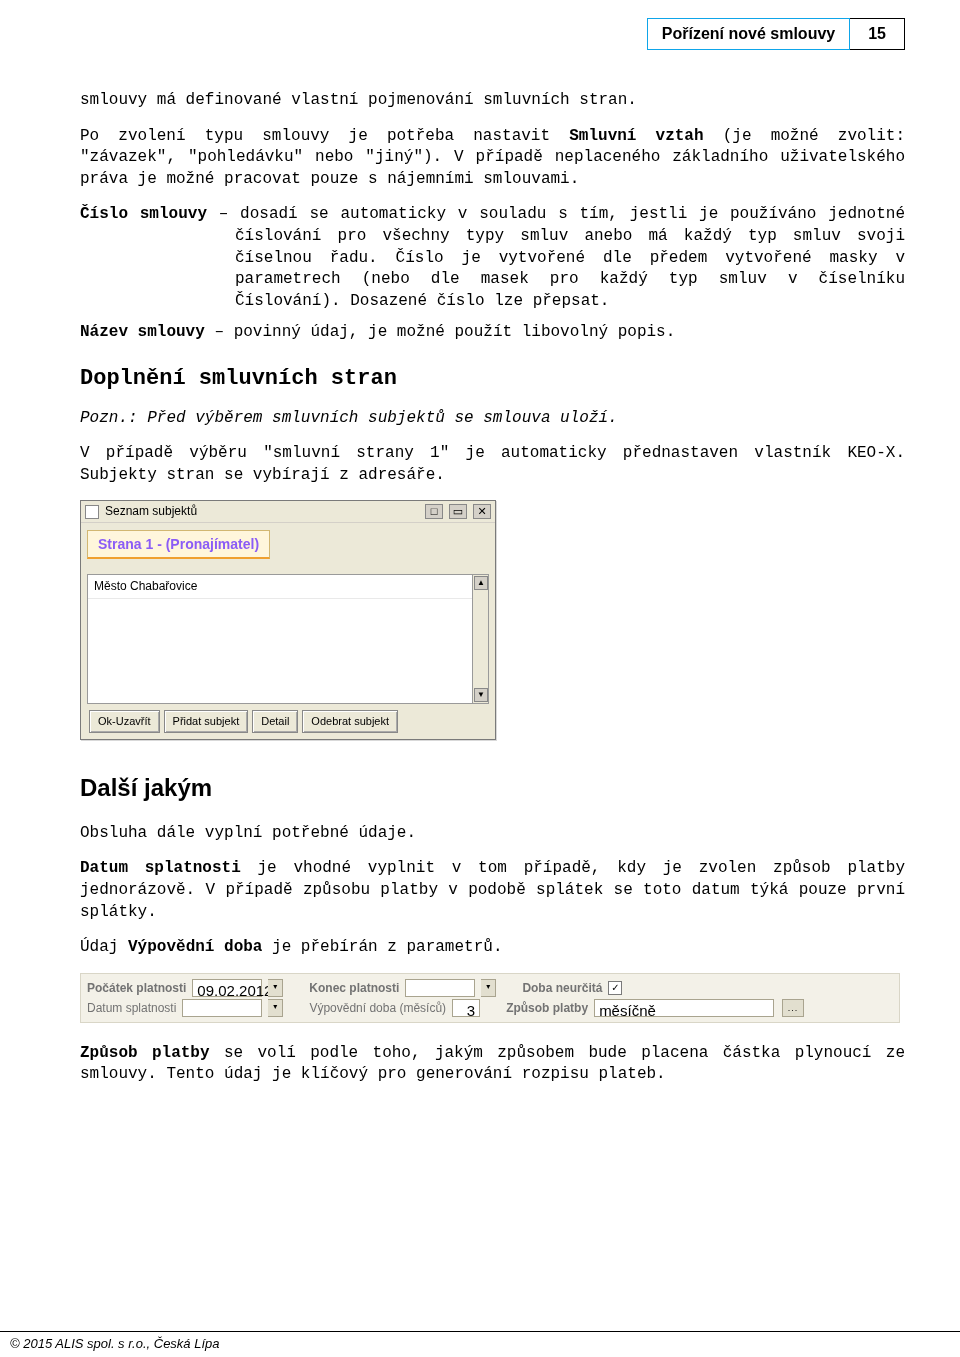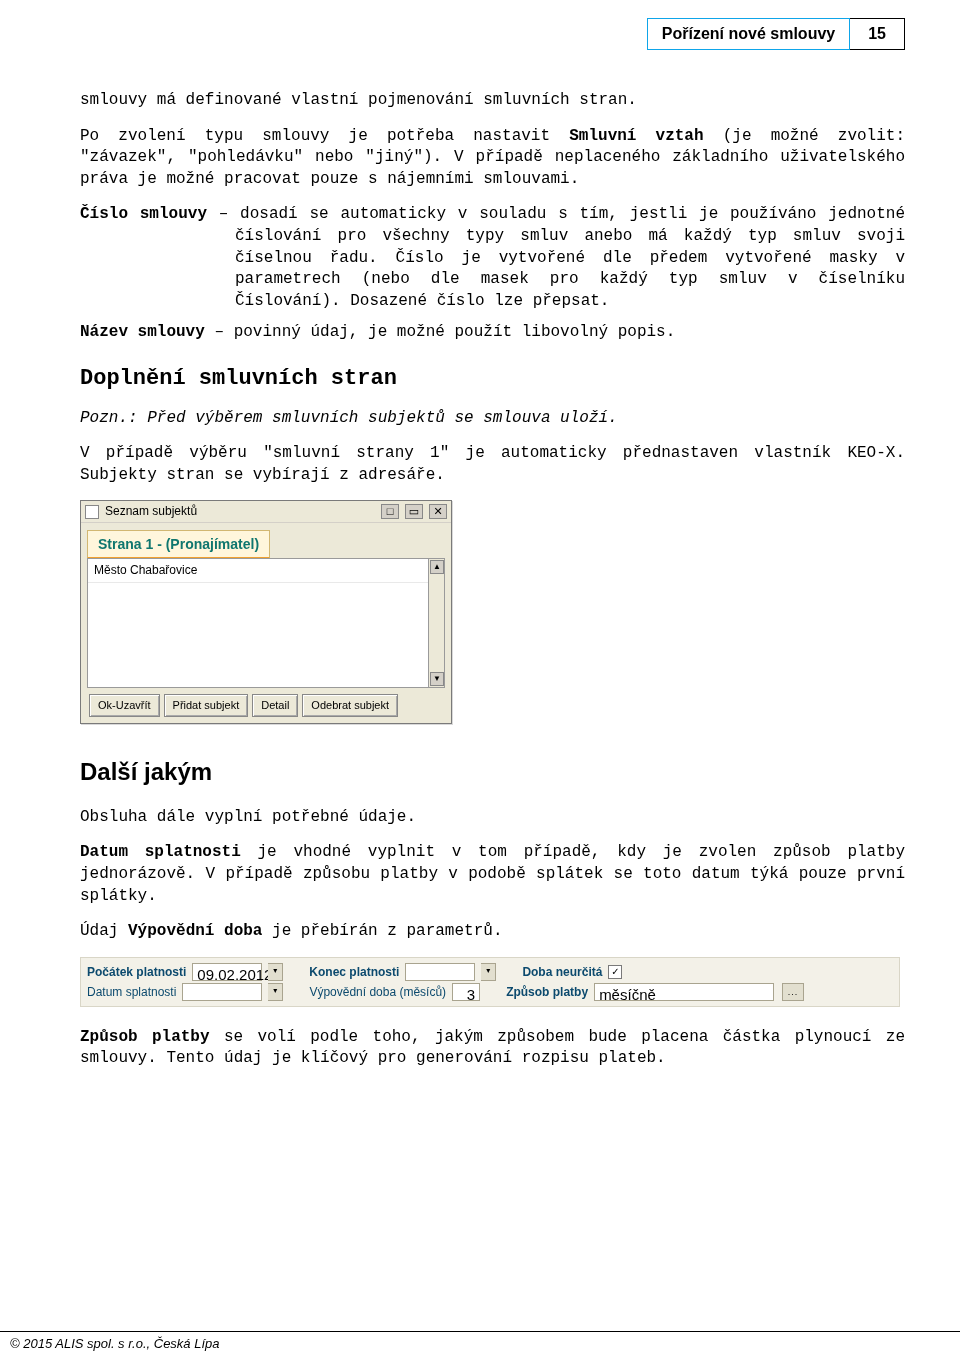--- a/index.html
+++ b/index.html
@@ -62,21 +62,21 @@
   .sec-h2-sans {
     font-family: Arial, Helvetica, sans-serif;
     font-size: 24px;
     font-weight: bold;
     margin: 32px 0 18px 0;
   }
   .italic { font-style: italic; }
 
   
   .win {
-    width: 372px;
+    width: 416px;
     border: 1px solid #7a7a7a;
     background: #ece9d8;
     font-family: Tahoma, Arial, sans-serif;
     font-size: 12px;
     margin: 6px 0 8px 0;
     box-shadow: 1px 1px 0 rgba(0,0,0,0.15);
   }
   .win-title {
     display: flex;
     align-items: center;
@@ -101,24 +101,24 @@
   }
   .win-body {
     padding: 6px 6px 4px 6px;
   }
   .tab {
     display: inline-block;
     background: #fff6dc;
     border: 1px solid #d2b772;
     border-bottom: 2px solid #f0a030;
     padding: 4px 10px;
-    color: #0f766e;
+    color: #8b5cf6;
     font-weight: bold;
     font-size: 14px;
-    margin-bottom: 0;
+    margin-bottom: 16px;
     position: relative;
     top: 1px;
   }
   .grid-wrap {
     border: 1px solid #9a9a9a;
     background: #fff;
     position: relative;
     height: 130px;
     display: flex;
   }
@@ -179,21 +179,21 @@
     margin: 6px 0 20px 0;
   }
   .frow {
     display: flex;
     align-items: center;
     gap: 6px;
     padding: 1px 0;
     flex-wrap: nowrap;
   }
   .flabel {
-    color: #0c4a6e;
+    color: #737373;
     white-space: nowrap;
   }
   .flabel-bold { font-weight: bold; }
   .finput {
     background: #fff;
     border: 1px solid #a9a48f;
     height: 18px;
     padding: 1px 4px;
     font-size: 15px;
     font-family: Tahoma, Arial, sans-serif;

